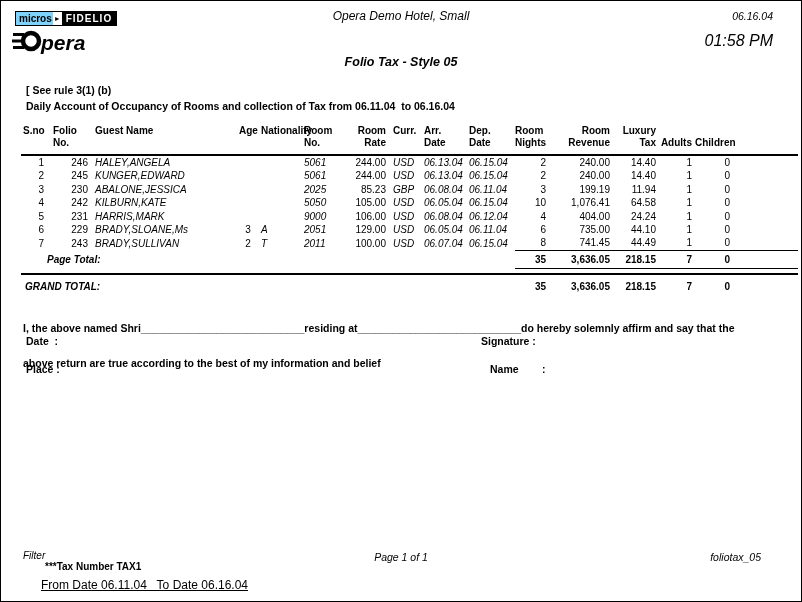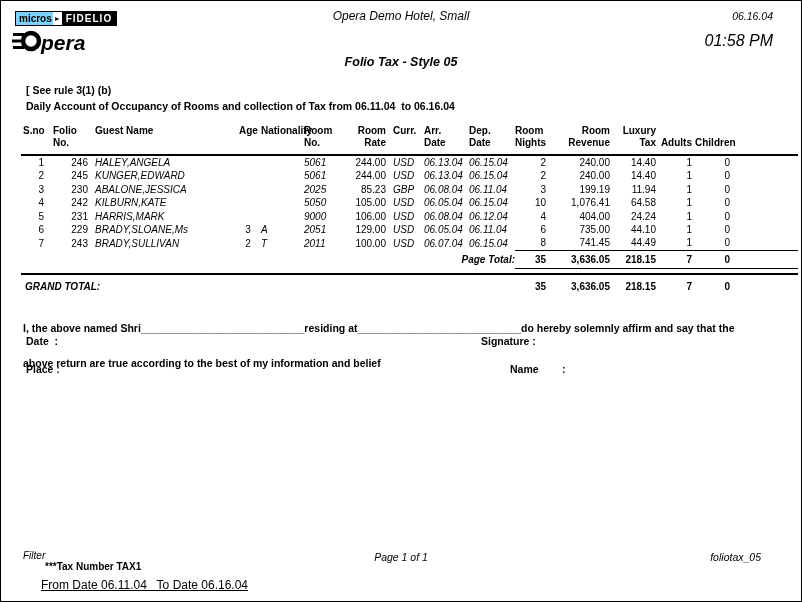--- a/index.html
+++ b/index.html
@@ -29,21 +29,21 @@
   table{position:absolute;left:20px;top:122px;width:777px;border-collapse:collapse;table-layout:fixed;}
   th{font-size:10px;font-weight:bold;vertical-align:top;white-space:pre-line;text-align:left;
      padding:2px 0 5px 0;border-bottom:2px solid #000;line-height:12px;overflow:visible;}
   th.vb{vertical-align:bottom;}
   td{font-size:10px;line-height:13.4px;padding:0;white-space:nowrap;overflow:visible;}
   .al{text-align:left;font-style:italic;} .ac{text-align:center;}
   .ar{text-align:right;padding-right:3px;}
   .pl2{padding-left:2px;}.pl3{padding-left:3px;}.pl4{padding-left:4px;}.pl5{padding-left:5px;}.pl6{padding-left:6px;}
   .total-row td{font-weight:bold;height:17px;}
   .tl{border-top:1px solid #000;} .bl{border-bottom:1px solid #000;}
-  .pt-label{padding-left:26px;text-align:right;}
+  .pt-label{padding-left:26px;}
   .sep-row td{border-bottom:2px solid #000;height:4px;}
   .gt-row td{font-weight:bold;padding-top:5px;}
   .gt-label{padding-left:4px;}
 
   
   .affirmation{position:absolute;left:22px;top:299px;font-size:10.5px;font-weight:bold;
                line-height:11.5px;white-space:pre;}
   .sig-label{position:absolute;font-size:10.5px;font-weight:bold;white-space:pre;}
 
   
@@ -281,21 +281,21 @@
   </table>
 
   <div class="affirmation">
     <div>I, the above named Shri____________________________residing at____________________________do hereby solemnly affirm and say that the</div>
     <div>above return are true according to the best of my information and belief</div>
   </div>
 
   <div class="sig-label" style="left:25px;top:334px;">Date  :</div>
   <div class="sig-label" style="left:480px;top:334px;">Signature :</div>
   <div class="sig-label" style="left:25px;top:362px;">Place :</div>
-  <div class="sig-label" style="left:500px;top:362px;padding-left:9px;">Name        :</div>
+  <div class="sig-label" style="left:480px;top:362px;padding-left:9px;">Name        :</div>
 
   <div class="filter-label">Filter</div>
   <div class="filter-value">From Date 06.11.04   To Date 06.16.04</div>
   <div class="tax-note">***Tax Number TAX1</div>
   <div class="page-info">Page 1 of 1</div>
   <div class="report-file">foliotax_05</div>
 
 </div>
 
 </body></html>

